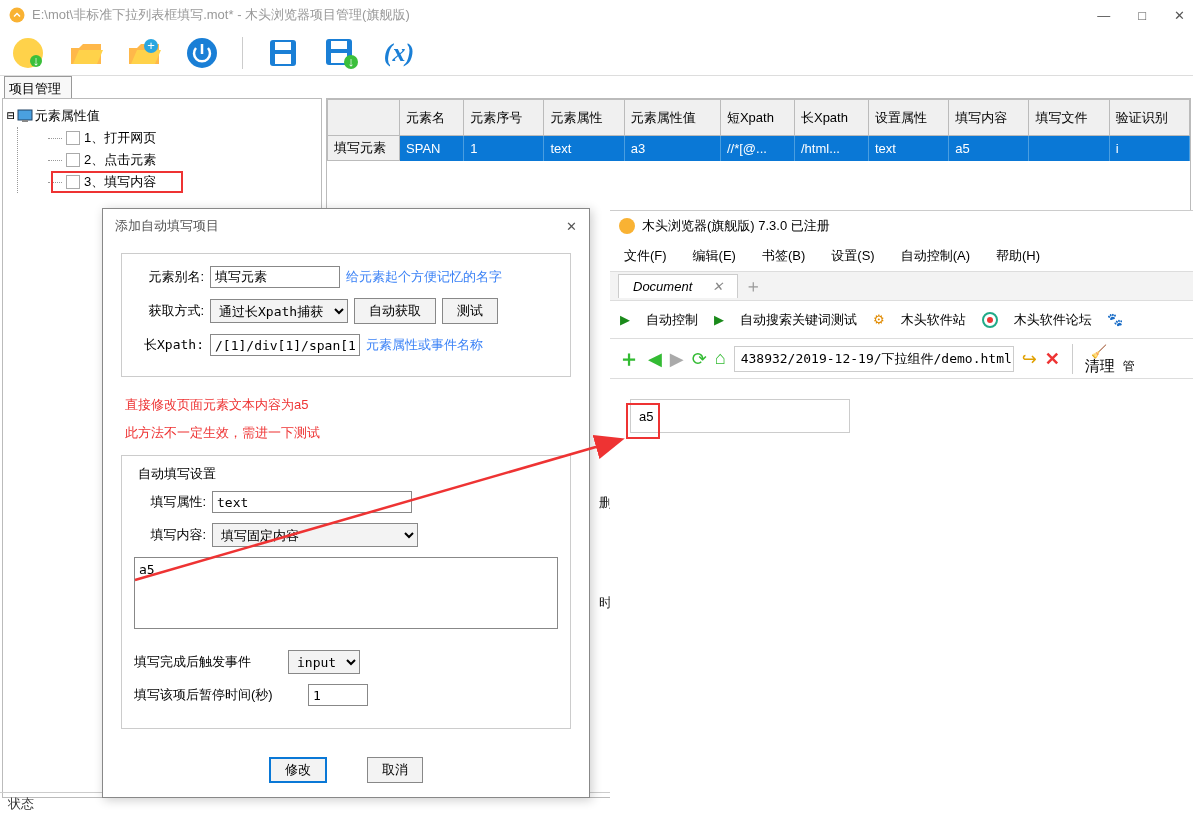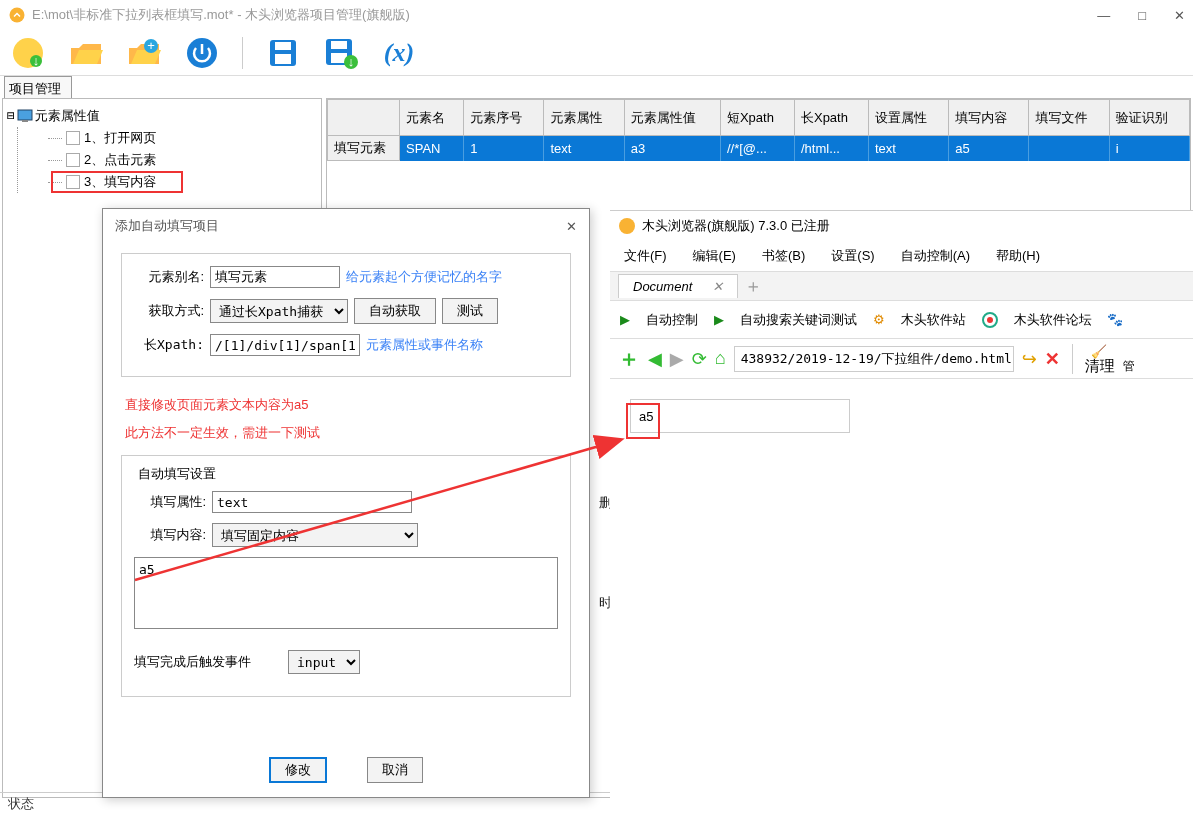--- a/index.html
+++ b/index.html
@@ -247,20 +247,24 @@
       </div>
       <div class="field-row">
         <span class="field-label">填写内容:</span>
         <select class="sel" style="width:206px"><option>填写固定内容</option></select>
       </div>
       <textarea class="ta" style="">a5</textarea>
       <div class="field-row" style="margin-top:18px">
         <span style="width:148px">填写完成后触发事件</span>
         <select class="sel" style="width:72px"><option>input</option></select>
       </div>
+      <div class="field-row">
+        <span style="width:168px">填写该项后暂停时间(秒)</span>
+        <input type="number" class="txt" style="width: 60px;" value="1">
+      </div>
     </div>
   </div>
   <div class="dlg-buttons">
     <button class="btn btn-default">修改</button>
     <button class="btn">取消</button>
   </div>
 </div>
 
 <div class="bwin">
   <div class="bwin-title">

